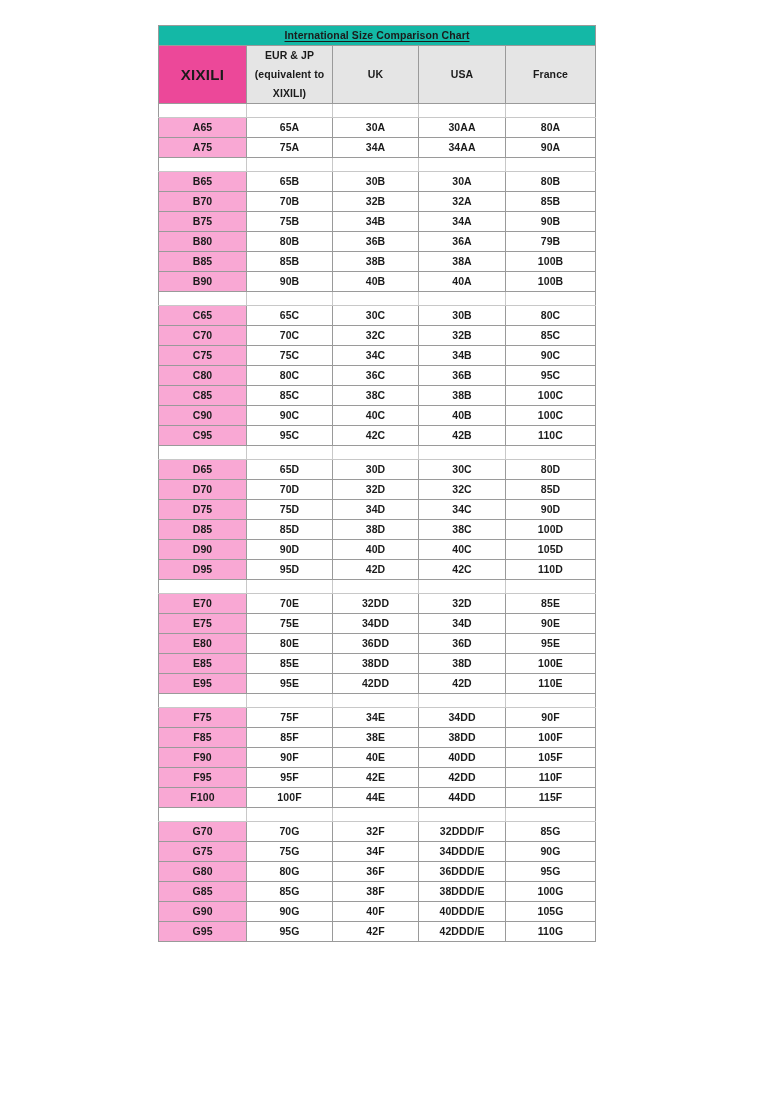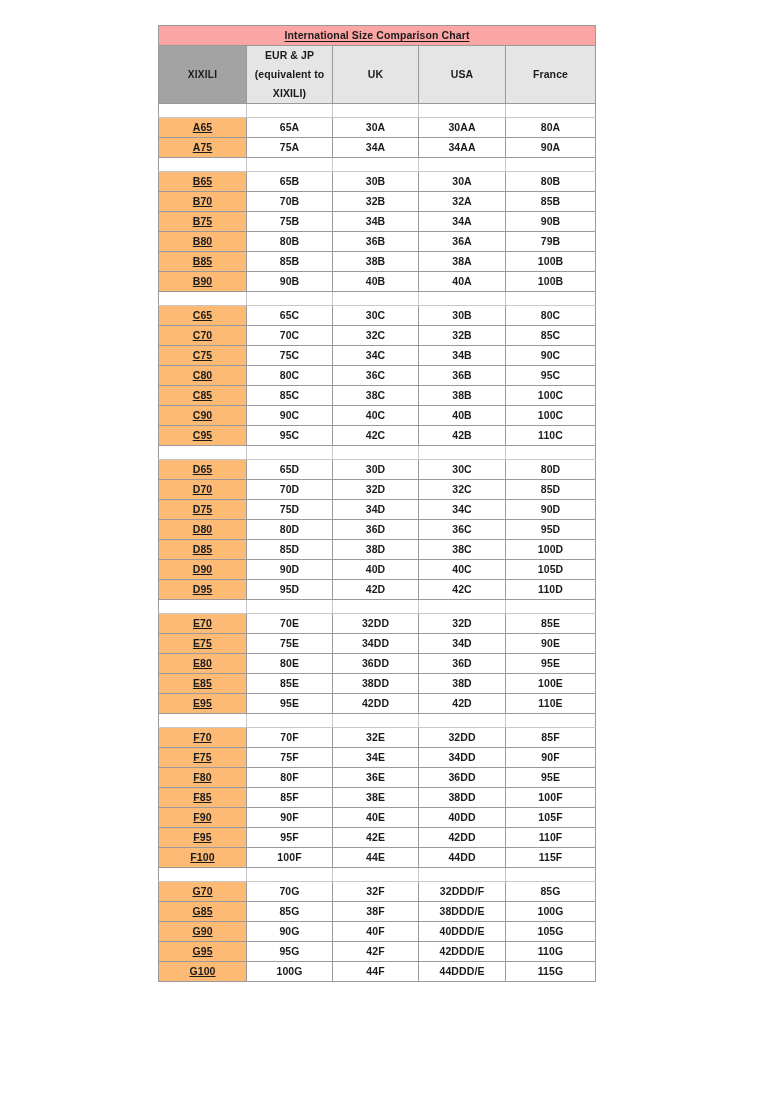--- a/index.html
+++ b/index.html
@@ -40,21 +40,21 @@
     white-space: nowrap;
   }
   
   col.c-xixili { width: 88px; }
   col.c-eurjp  { width: 86px; }
   col.c-uk     { width: 86px; }
   col.c-usa    { width: 87px; }
   col.c-france { width: 90px; }
 
   td.title-cell {
-    background: #fca5a5;
+    background: #14b8a6;
     height: 31px;
     line-height: 31px;
     font-size: 11.5px;
     font-weight: bold;
     color: #111111;
     border: 1px solid #9a9a9a;
   }
   td.title-cell span.title-text {
     text-decoration: underline;
     text-underline-offset: 2px;
@@ -63,28 +63,27 @@
     background: #e5e5e5;
     height: 57px;
     line-height: 1.25;
     font-size: 11px;
     font-weight: bold;
     color: #111111;
     padding: 2px 3px;
     white-space: normal;
   }
   td.head-cell.brand {
-    background: #a3a3a3;
+    background: #ec4899;
     color: #1b1b1b;
-    font-size: 10px;
+    font-size: 15px;
     letter-spacing: 0.3px;
   }
   td.pink {
-    background: #fdba74;
-    text-decoration: underline;
+    background: #f9a8d4;
   }
   td.plain {
     background: #ffffff;
   }
   tr.spacer td {
     height: 13px;
     line-height: 13px;
     background: #ffffff;
     border-left: 1px solid #c8c8c8;
     border-right: 1px solid #c8c8c8;
@@ -271,27 +270,20 @@
           <td class="plain">85D</td>
         </tr>
         <tr>
           <td class="pink">D75</td>
           <td class="plain">75D</td>
           <td class="plain">34D</td>
           <td class="plain">34C</td>
           <td class="plain">90D</td>
         </tr>
         <tr>
-          <td class="pink">D80</td>
-          <td class="plain">80D</td>
-          <td class="plain">36D</td>
-          <td class="plain">36C</td>
-          <td class="plain">95D</td>
-        </tr>
-        <tr>
           <td class="pink">D85</td>
           <td class="plain">85D</td>
           <td class="plain">38D</td>
           <td class="plain">38C</td>
           <td class="plain">100D</td>
         </tr>
         <tr>
           <td class="pink">D90</td>
           <td class="plain">90D</td>
           <td class="plain">40D</td>
@@ -348,41 +340,27 @@
           <td class="plain">110E</td>
         </tr>
         <tr class="spacer">
           <td class="sp-first"></td>
           <td></td>
           <td></td>
           <td></td>
           <td class="sp-last"></td>
         </tr>
         <tr>
-          <td class="pink">F70</td>
-          <td class="plain">70F</td>
-          <td class="plain">32E</td>
-          <td class="plain">32DD</td>
-          <td class="plain">85F</td>
-        </tr>
-        <tr>
           <td class="pink">F75</td>
           <td class="plain">75F</td>
           <td class="plain">34E</td>
           <td class="plain">34DD</td>
           <td class="plain">90F</td>
         </tr>
         <tr>
-          <td class="pink">F80</td>
-          <td class="plain">80F</td>
-          <td class="plain">36E</td>
-          <td class="plain">36DD</td>
-          <td class="plain">95E</td>
-        </tr>
-        <tr>
           <td class="pink">F85</td>
           <td class="plain">85F</td>
           <td class="plain">38E</td>
           <td class="plain">38DD</td>
           <td class="plain">100F</td>
         </tr>
         <tr>
           <td class="pink">F90</td>
           <td class="plain">90F</td>
           <td class="plain">40E</td>
@@ -411,42 +389,49 @@
           <td class="sp-last"></td>
         </tr>
         <tr>
           <td class="pink">G70</td>
           <td class="plain">70G</td>
           <td class="plain">32F</td>
           <td class="plain">32DDD/F</td>
           <td class="plain">85G</td>
         </tr>
         <tr>
+          <td class="pink">G75</td>
+          <td class="plain">75G</td>
+          <td class="plain">34F</td>
+          <td class="plain">34DDD/E</td>
+          <td class="plain">90G</td>
+        </tr>
+        <tr>
+          <td class="pink">G80</td>
+          <td class="plain">80G</td>
+          <td class="plain">36F</td>
+          <td class="plain">36DDD/E</td>
+          <td class="plain">95G</td>
+        </tr>
+        <tr>
           <td class="pink">G85</td>
           <td class="plain">85G</td>
           <td class="plain">38F</td>
           <td class="plain">38DDD/E</td>
           <td class="plain">100G</td>
         </tr>
         <tr>
           <td class="pink">G90</td>
           <td class="plain">90G</td>
           <td class="plain">40F</td>
           <td class="plain">40DDD/E</td>
           <td class="plain">105G</td>
         </tr>
         <tr>
           <td class="pink">G95</td>
           <td class="plain">95G</td>
           <td class="plain">42F</td>
           <td class="plain">42DDD/E</td>
           <td class="plain">110G</td>
         </tr>
-        <tr>
-          <td class="pink">G100</td>
-          <td class="plain">100G</td>
-          <td class="plain">44F</td>
-          <td class="plain">44DDD/E</td>
-          <td class="plain">115G</td>
-        </tr>
       </tbody>
   </table>
 </div>
 
 </body></html>

